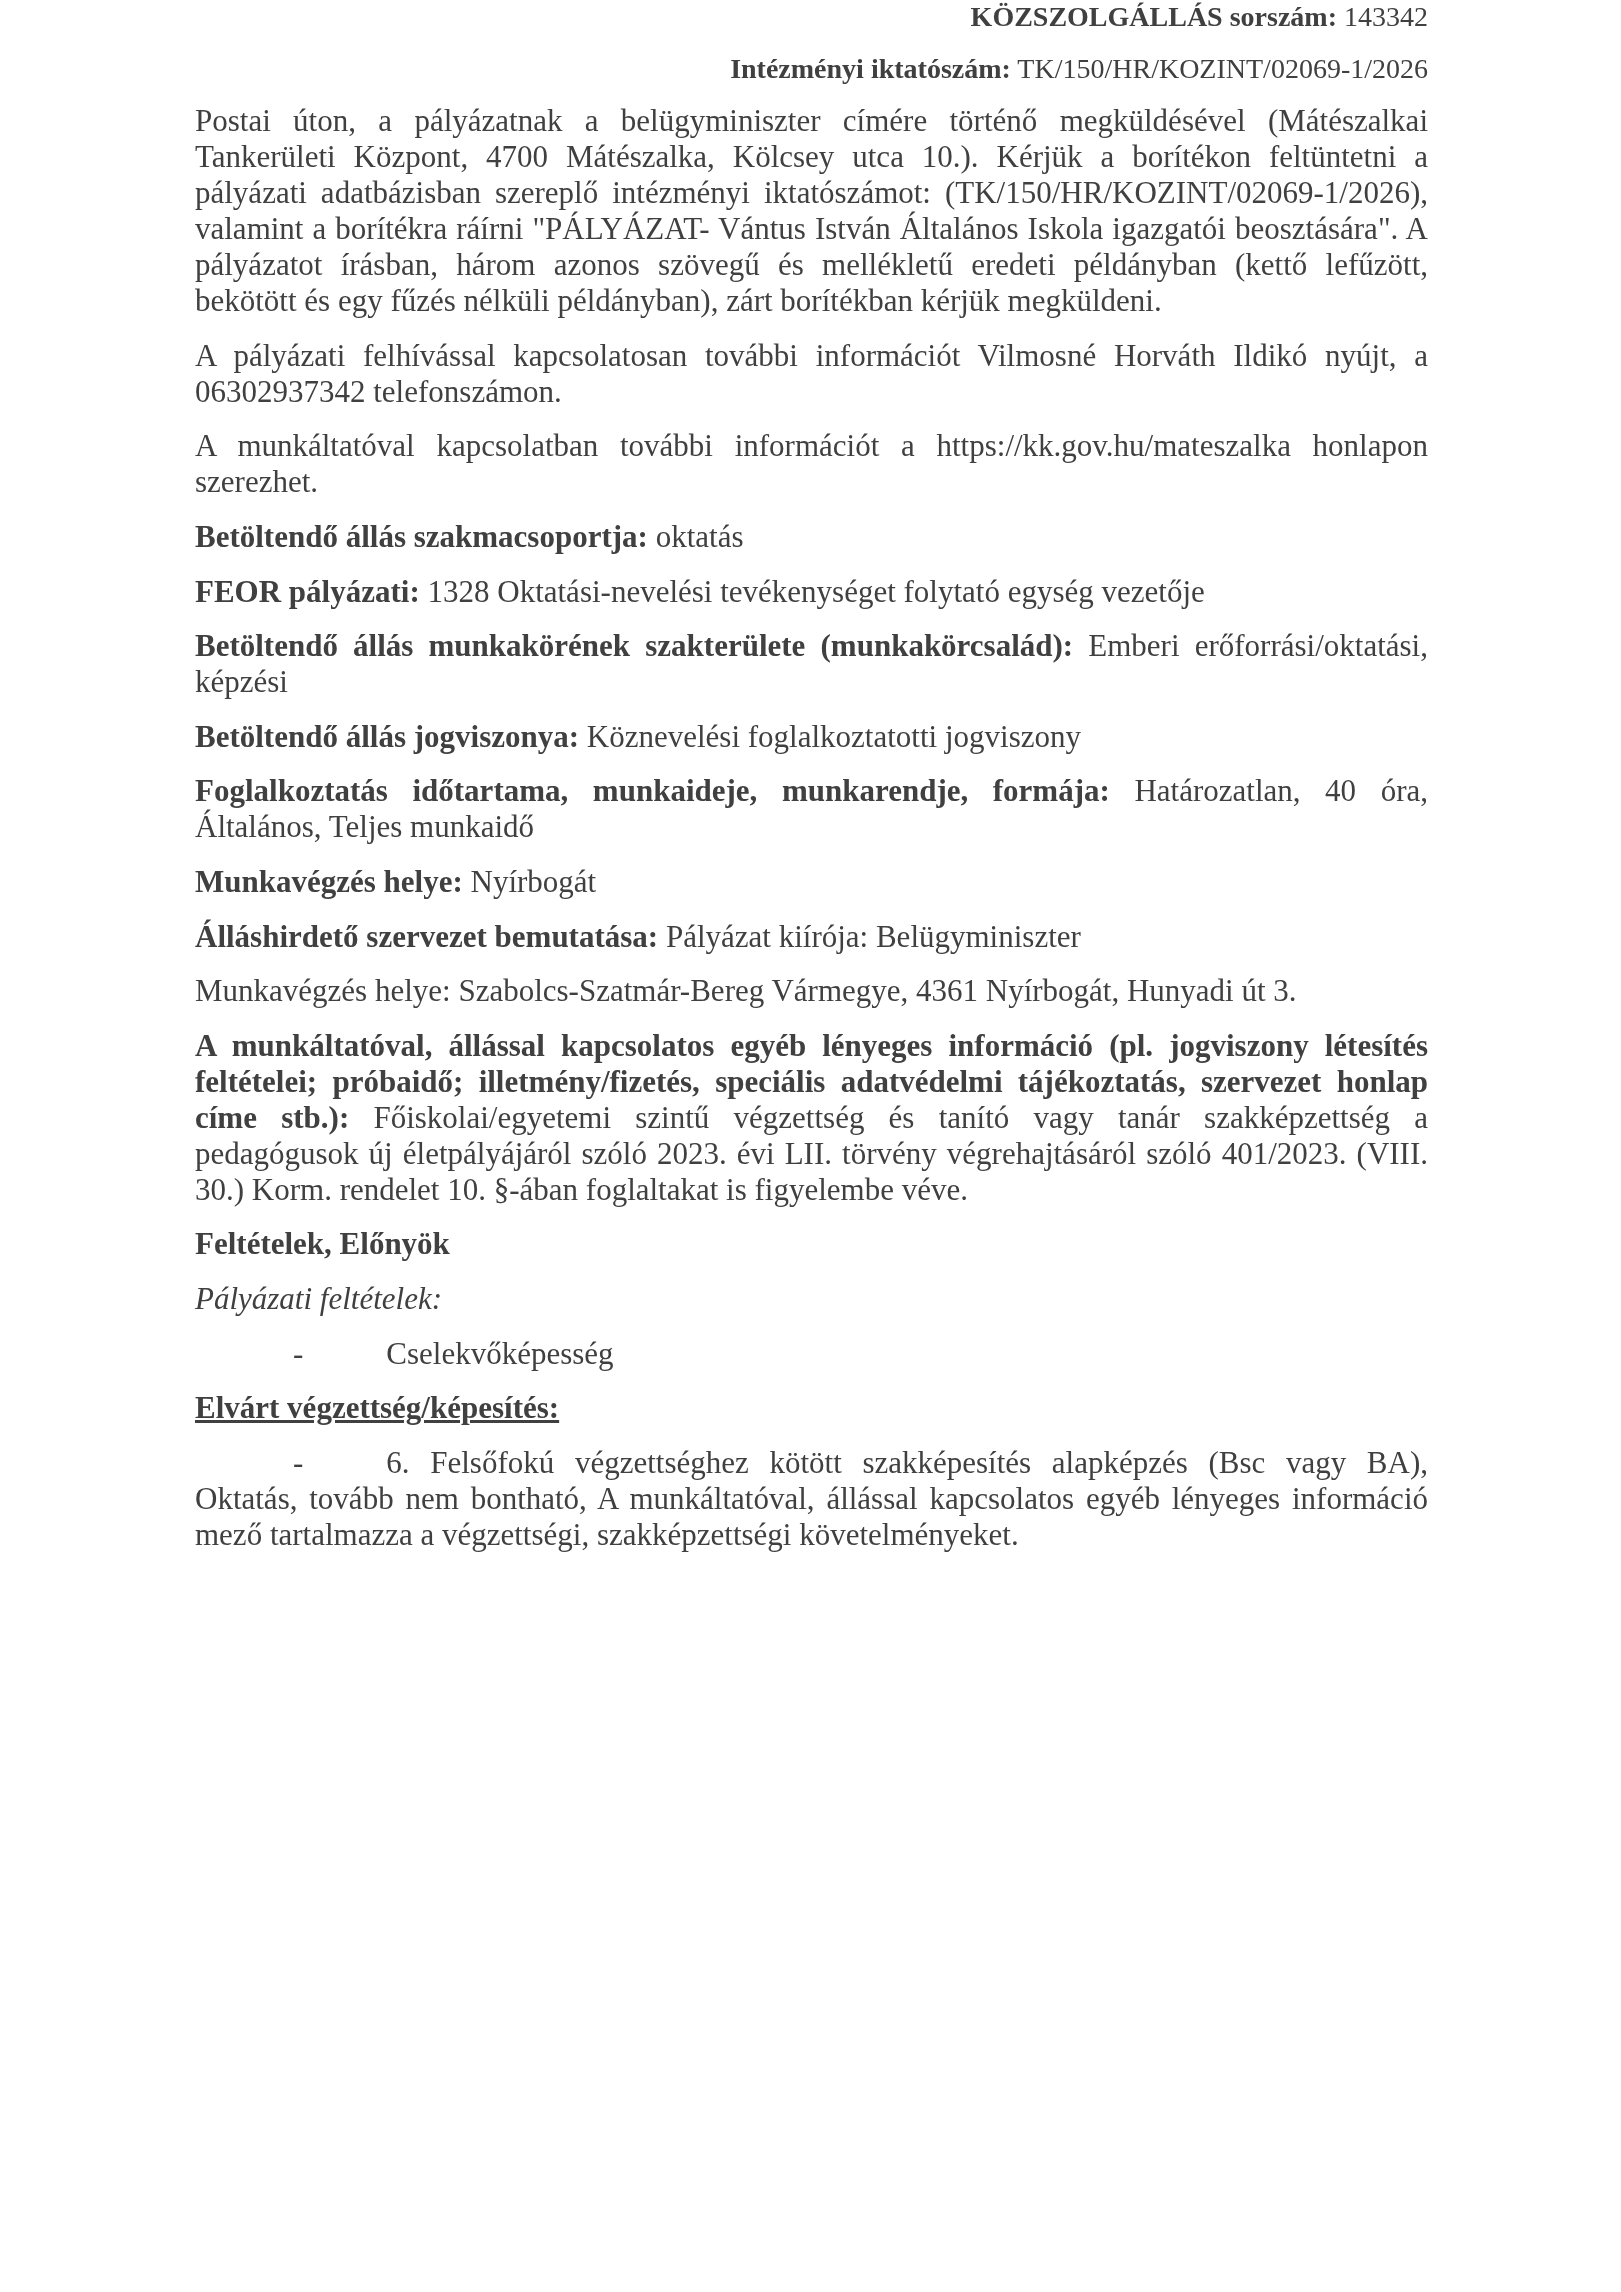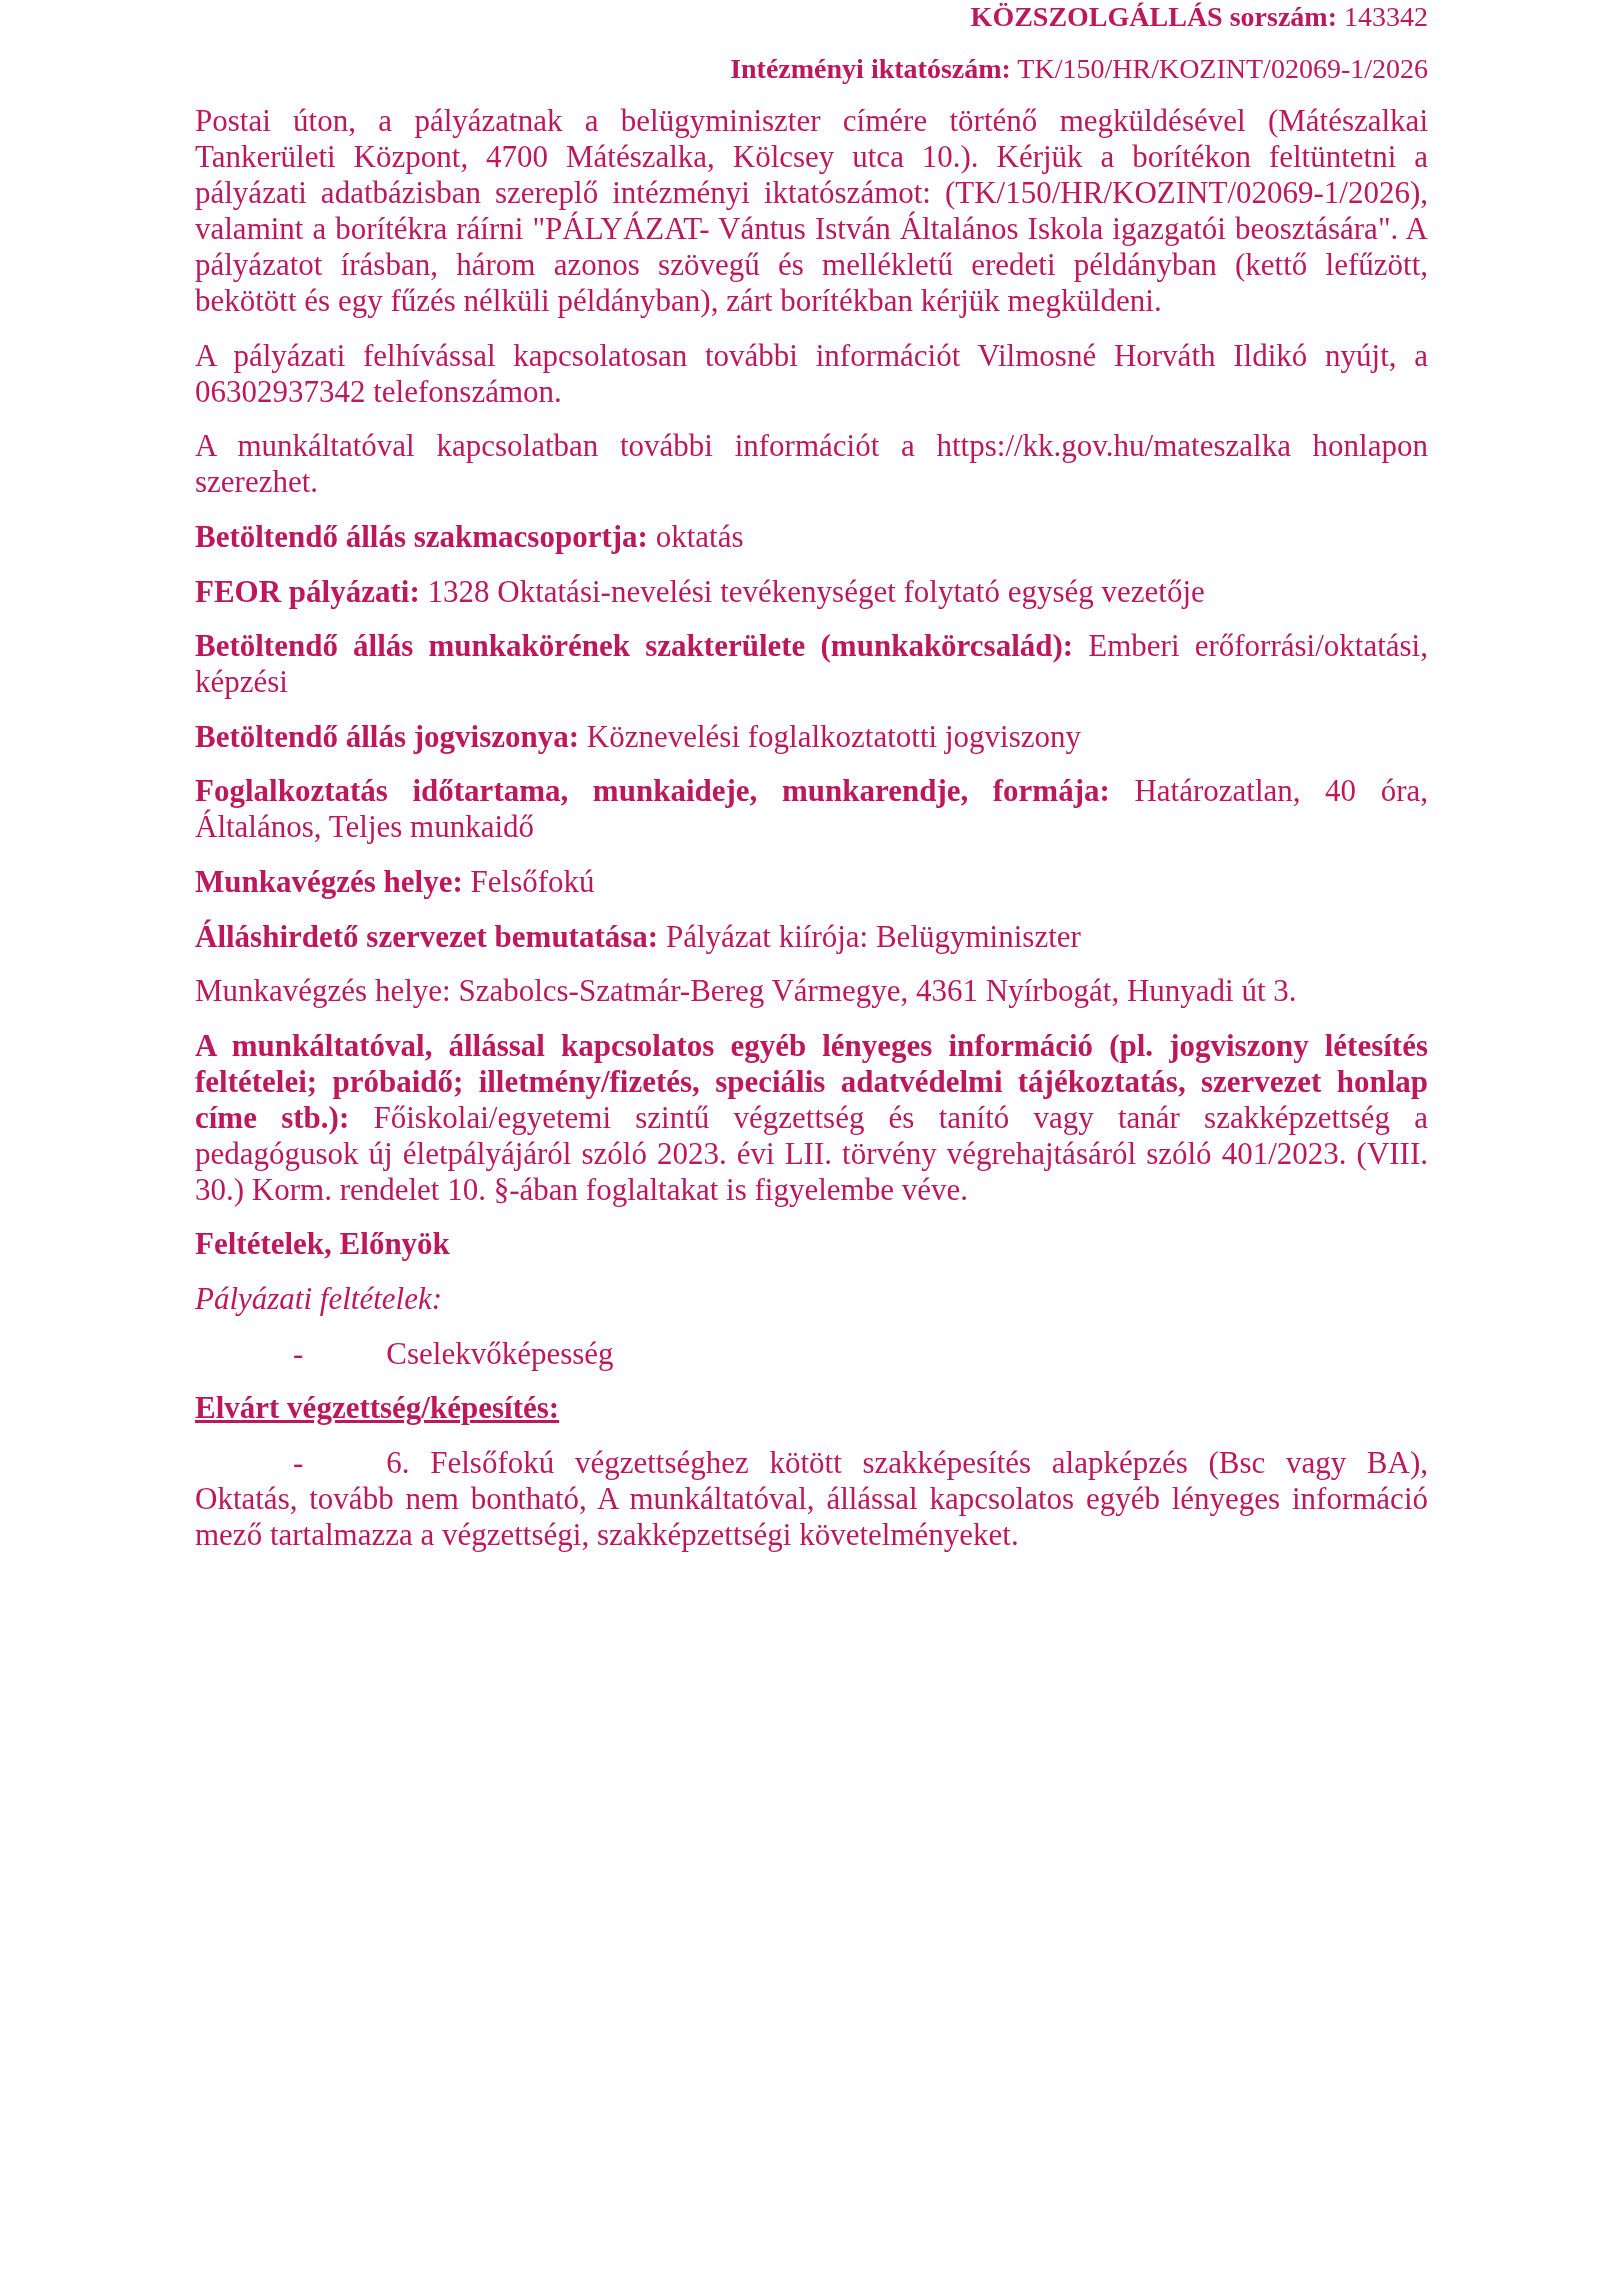--- a/index.html
+++ b/index.html
@@ -4,21 +4,21 @@
 <style>
   html, body { margin: 0; padding: 0; }
   body { background: #e8e8e8; }
   .page {
     position: relative;
     width: 1621px;
     height: 2293px;
     background: #ffffff;
     overflow: hidden;
     font-family: "Liberation Serif", "DejaVu Serif", serif;
-    color: #be185d;
+    color: #404040;
   }
   .content {
     position: absolute;
     left: 195px;
     top: 0;
     width: 1233px;
     font-size: 31px;
     line-height: 36px;
   }
   .content p { margin: 0 0 18.6px 0; }
@@ -70,21 +70,21 @@
     <p class="just"><span class="b">Betöltendő állás munkakörének szakterülete (munkakörcsalád):</span>
       <span>Emberi erőforrási/oktatási, képzési</span></p>
 
     <p><span class="b">Betöltendő állás jogviszonya:</span>
       <span>Köznevelési foglalkoztatotti jogviszony</span></p>
 
     <p class="just"><span class="b">Foglalkoztatás időtartama, munkaideje, munkarendje, formája:</span>
       <span>Határozatlan, 40 óra, Általános, Teljes munkaidő</span></p>
 
     <p><span class="b">Munkavégzés helye:</span>
-      <span>Felsőfokú</span></p>
+      <span>Nyírbogát</span></p>
 
     <p><span class="b">Álláshirdető szervezet bemutatása:</span>
       <span>Pályázat kiírója: Belügyminiszter</span></p>
 
     <p class="mt-address">Munkavégzés helye: Szabolcs-Szatmár-Bereg Vármegye, 4361 Nyírbogát, Hunyadi út 3.</p>
 
 
     <p class="just mt-other"><span class="b">A munkáltatóval, állással kapcsolatos egyéb lényeges információ (pl. jogviszony létesítés feltételei; próbaidő; illetmény/fizetés, speciális adatvédelmi tájékoztatás, szervezet honlap címe stb.):</span>
       <span>Főiskolai/egyetemi szintű végzettség és tanító vagy tanár szakképzettség a pedagógusok új életpályájáról szóló 2023. évi LII. törvény végrehajtásáról szóló 401/2023. (VIII. 30.) Korm. rendelet 10. §-ában foglaltakat is figyelembe véve.</span></p>
 

